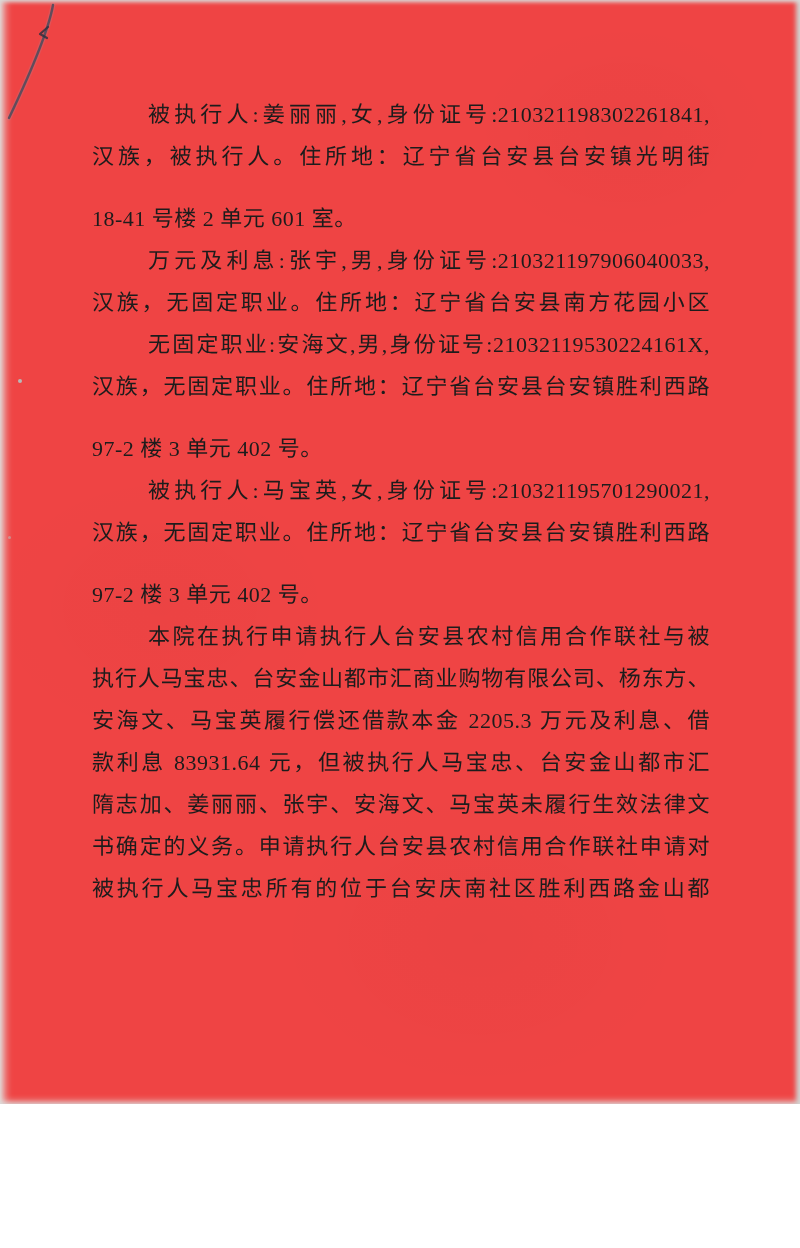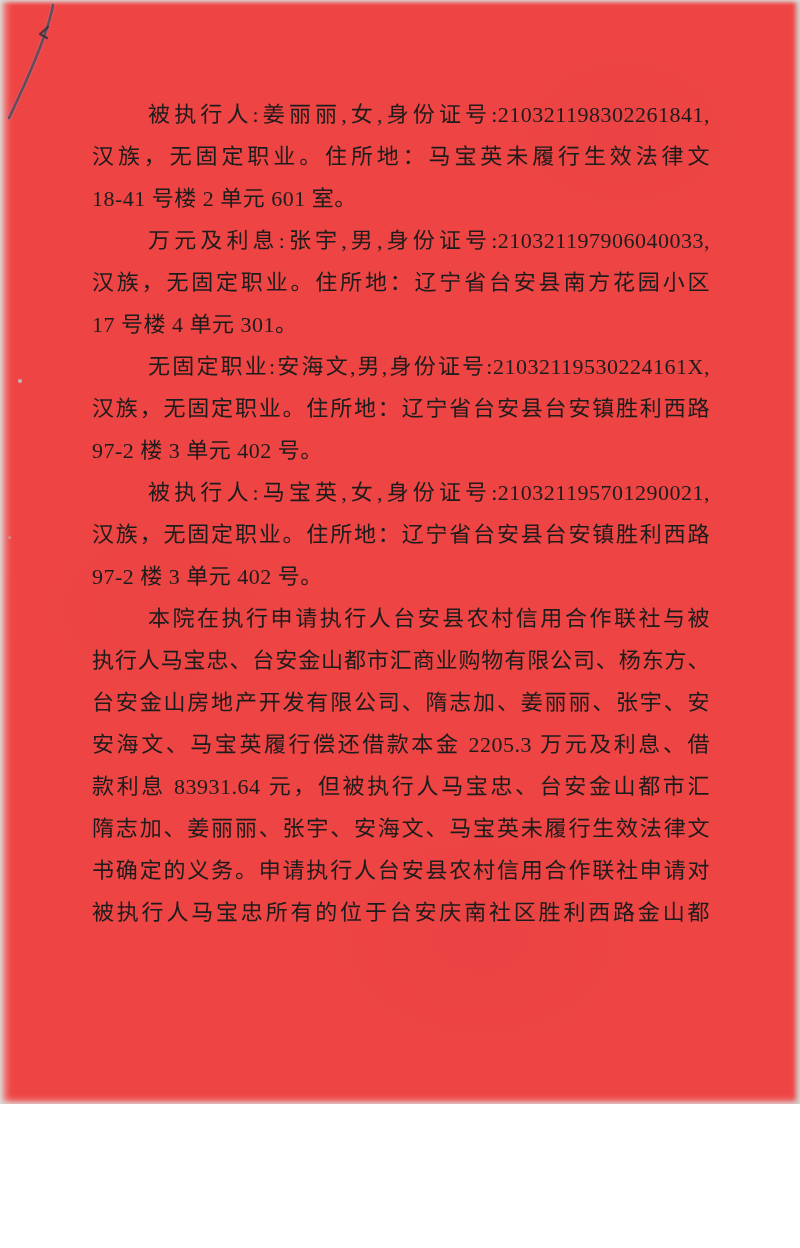--- a/index.html
+++ b/index.html
@@ -60,20 +60,21 @@
     overflow: hidden;
     white-space: normal;
     text-align: justify;
     text-align-last: justify;
     text-justify: inter-character;
   }
   .line.indent { padding-left: 56px; }
   .line.end {
     text-align: right;
     text-align-last: left;
+    margin-top: 20px;
   }
   .pagenum {
     position: absolute;
     left: 664px;
     top: 1122px;
     width: 40px;
     text-align: center;
     font-size: 28px;
     font-family: "Liberation Serif", "DejaVu Serif", serif;
     color: #161616;
@@ -88,34 +89,32 @@
     <path d="M53 5 C 49 28, 30 74, 9 118" fill="none" stroke="#3a3a4a" stroke-width="2.4" opacity="0.85" stroke-linecap="round"></path>
     <path d="M53 5 C 49 28, 30 74, 9 118" fill="none" stroke="#9a9ab0" stroke-width="5" opacity="0.18" stroke-linecap="round"></path>
     <path d="M48 27 l-8 7 l7 4" fill="none" stroke="#30303f" stroke-width="2.2" opacity="0.85" stroke-linecap="round" stroke-linejoin="round"></path>
   </svg>
 
   <div class="speck speck-1"></div>
   <div class="speck speck-2"></div>
 
   <main class="body-text">
     <div class="line indent">被执行人:姜丽丽,女,身份证号:210321198302261841,</div>
-    <div class="line">汉族，无固定职业。住所地：马宝英未履行生效法律文</div>
+    <div class="line">汉族，被执行人。住所地：辽宁省台安县台安镇光明街</div>
     <div class="line end">18-41 号楼 2 单元 601 室。</div>
     <div class="line indent">万元及利息:张宇,男,身份证号:210321197906040033,</div>
     <div class="line">汉族，无固定职业。住所地：辽宁省台安县南方花园小区</div>
-    <div class="line end">17 号楼 4 单元 301。</div>
     <div class="line indent">无固定职业:安海文,男,身份证号:21032119530224161X,</div>
     <div class="line">汉族，无固定职业。住所地：辽宁省台安县台安镇胜利西路</div>
     <div class="line end">97-2 楼 3 单元 402 号。</div>
     <div class="line indent">被执行人:马宝英,女,身份证号:210321195701290021,</div>
     <div class="line">汉族，无固定职业。住所地：辽宁省台安县台安镇胜利西路</div>
     <div class="line end">97-2 楼 3 单元 402 号。</div>
     <div class="line indent">本院在执行申请执行人台安县农村信用合作联社与被</div>
     <div class="line">执行人马宝忠、台安金山都市汇商业购物有限公司、杨东方、</div>
-    <div class="line">台安金山房地产开发有限公司、隋志加、姜丽丽、张宇、安</div>
     <div class="line">安海文、马宝英履行偿还借款本金 2205.3 万元及利息、借</div>
     <div class="line">款利息 83931.64 元，但被执行人马宝忠、台安金山都市汇</div>
     <div class="line">隋志加、姜丽丽、张宇、安海文、马宝英未履行生效法律文</div>
     <div class="line">书确定的义务。申请执行人台安县农村信用合作联社申请对</div>
     <div class="line">被执行人马宝忠所有的位于台安庆南社区胜利西路金山都</div>
   </main>
 
   <div class="pagenum">2</div>
 
 </div>

